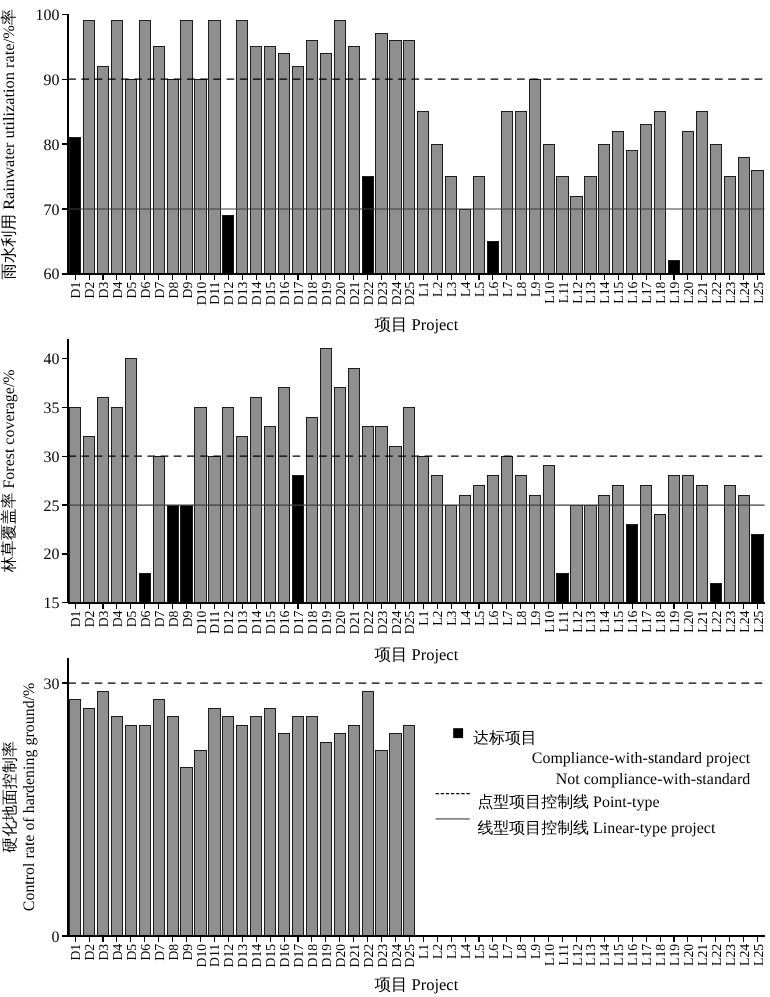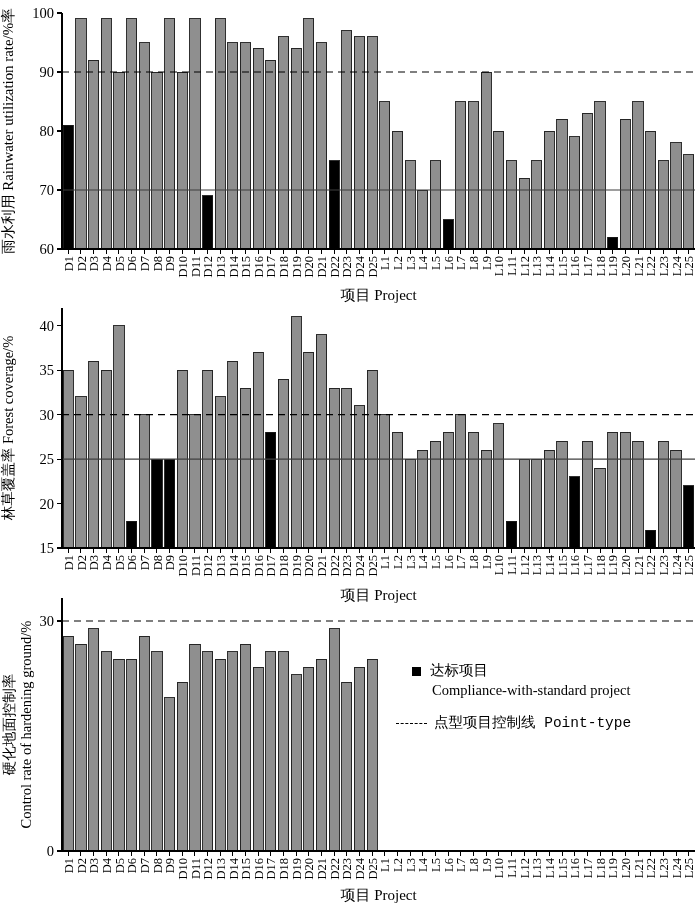--- a/index.html
+++ b/index.html
@@ -9,28 +9,28 @@
   }
   svg text{font-family:"Liberation Serif","DejaVu Serif",serif;fill:#000;}
   svg .ytick-label{font-size:14.5px;}
   svg .xtick-label{font-size:12.5px;}
   svg .axis-title{font-size:14.5px;}
   svg .x-title{font-size:15px;}
   .legend{
     position:absolute;left:392px;top:662px;width:290px;
     font-size:14.5px;line-height:19px;color:#000;
   }
-  .legend .li{display:flex;align-items:center;font-family:Liberation Mono, monospace;}
+  .legend .li{display:flex;align-items:flex-start;}
   .legend .sq{width:9px;height:9px;display:inline-block;margin:0 9px 0 20px;flex:0 0 auto;}
-  .legend .sub{margin-left:40px;}
+  .legend .sub{margin-left:60px;text-align:right;}
   .legend .ln{width:31px;height:0;margin:0 7px 0 4px;flex:0 0 auto;}
   .legend .ln.dashed{border-top:1.4px dashed #000;}
   .legend .ln.solid{border-top:1.4px solid #3f3f3f;}
   .legend .gap4{margin-top:4px;}
-  .legend .gap2{margin-top:14px;}
+  .legend .gap2{margin-top:2px;}
 </style>
 </head>
 <body>
 
 <div id="figure">
   <svg id="charts" width="700" height="906" viewBox="0 0 700 906">
       <g>
         <g>
           <rect x="63.25" y="125.10" width="10.16" height="123.90" fill="#000000" stroke="#1a1a1a" stroke-width="0.9" shape-rendering="crispEdges"></rect>
           <rect x="75.91" y="18.90" width="10.16" height="230.10" fill="#8f8f8f" stroke="#1a1a1a" stroke-width="0.9" shape-rendering="crispEdges"></rect>
@@ -512,18 +512,23 @@
         <text x="378.5" y="900" text-anchor="middle" class="x-title">项目 Project</text>
       </g>
     </svg>
 
   <div class="legend">
     <div class="li">
       <span class="sq" style="background: rgb(0, 0, 0);"></span>
       <span>达标项目</span>
     </div>
     <div class="sub">Compliance-with-standard project</div>
+    <div class="sub">Not compliance-with-standard</div>
     <div class="li gap2">
       <span class="ln dashed"></span>
       <span>点型项目控制线 Point-type</span>
+    </div>
+    <div class="li gap4">
+      <span class="ln solid"></span>
+      <span>线型项目控制线 Linear-type project</span>
     </div>
   </div>
 </div>
 
 </body></html>

